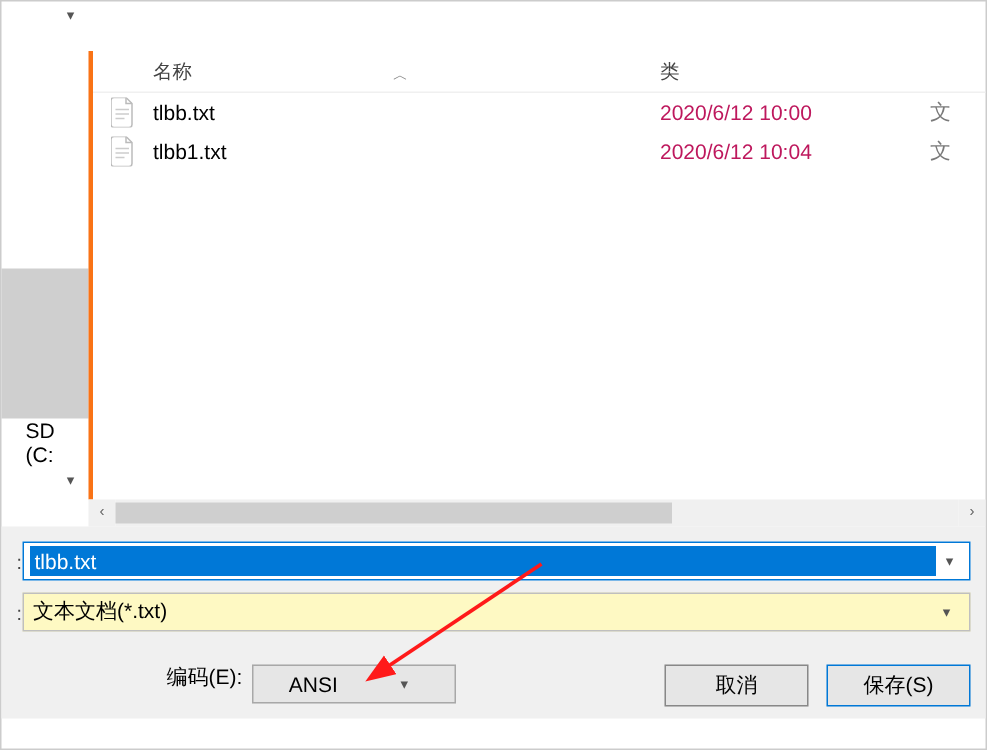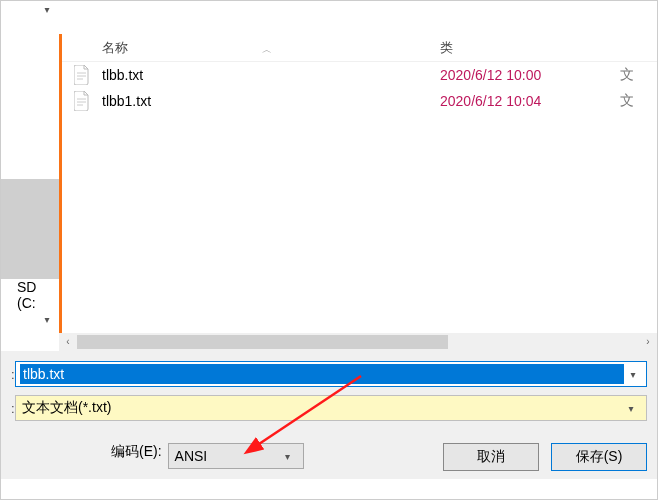--- a/index.html
+++ b/index.html
@@ -49,21 +49,21 @@
   .filename-box { flex:1; height:26px; border:1px solid #0078d7; background:#fff; display:flex; align-items:center; padding:0 4px; }
   .filename-box input { flex:1; border:none; outline:none; font-size:14px; background:#0078d7; color:#fff; padding:1px 3px; height:20px; }
   .filename-box input::selection { background:#0078d7; color:#fff; }
   .dd-btn { width:18px; text-align:center; font-size:10px; color:#555; }
 
   .type-box { flex:1; height:26px; border:1px solid #bfbfbf; background:#fef9c3; display:flex; align-items:center; padding:0 6px; }
   .type-box span.val { flex:1; font-size:14px; }
 
   .action-row { display:flex; margin-top:22px; padding-left:100px; }
   .enc-lbl { font-size:14px; margin-right:6px; }
-  .enc-dd { width:136px; height:26px; border:1px solid #a8a8a8; background:#e6e6e6; display:flex; align-items:center; padding:0 6px; margin-right:20px; }
+  .enc-dd { width:136px; height:26px; border:1px solid #a8a8a8; background:#e6e6e6; display:flex; align-items:center; padding:0 24px; margin-right:20px; }
   .enc-dd .val { flex:1; font-size:14px; }
   .btn { width:96px; height:28px; border:1px solid #888; background:#e6e6e6; font-size:14px; display:flex; align-items:center; justify-content:center; margin-left:12px; cursor:pointer; }
   .btn.primary { border:1.5px solid #0078d7; }
 
   
   .anno { position:absolute; pointer-events:none; }
 
   .watermark { position:absolute; right:10px; bottom:28px; font-size:12px; color:rgba(150,150,150,.45); pointer-events:none; }
 </style>
 </head>

